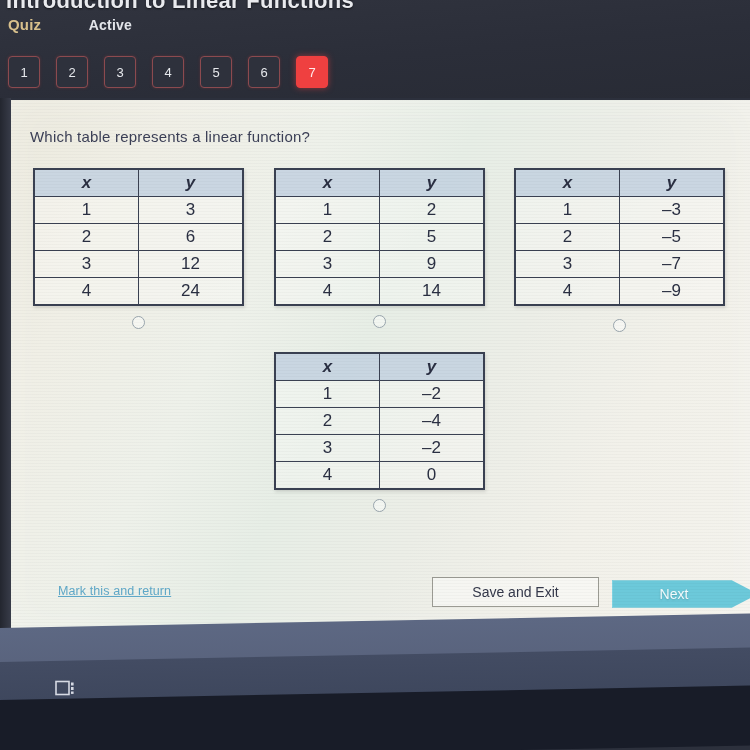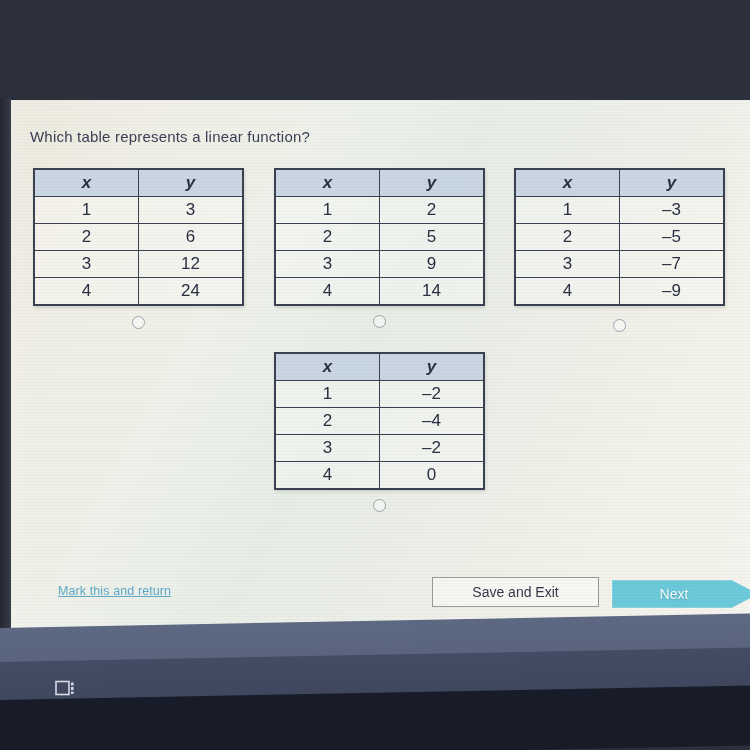--- a/index.html
+++ b/index.html
@@ -292,20 +292,39 @@
     width: 11px;
     height: 540px;
     background: linear-gradient(90deg, #23262f 0%, #383c49 100%);
   }
 </style>
 </head>
 <body>
 
 <div id="screen">
 
+  <div id="app-header">
+
+    <div id="lesson-title">Introduction to Linear Functions</div>
+
+    <div id="meta-row">
+      <span class="quiz-word">Quiz</span>
+      <span class="active-word">Active</span>
+    </div>
+
+    <div id="pager">
+        <div class="pager-btn">1</div>
+        <div class="pager-btn">2</div>
+        <div class="pager-btn">3</div>
+        <div class="pager-btn">4</div>
+        <div class="pager-btn">5</div>
+        <div class="pager-btn">6</div>
+        <div class="pager-btn current">7</div>
+      </div>
+  </div>
 
   <div id="bezel-left"></div>
 
   <div id="content-card">
 
     <div id="question-text">Which table represents a linear function?</div>
 
     <div class="choice" id="choice-a">
         <table class="choice-table">
           <thead>

